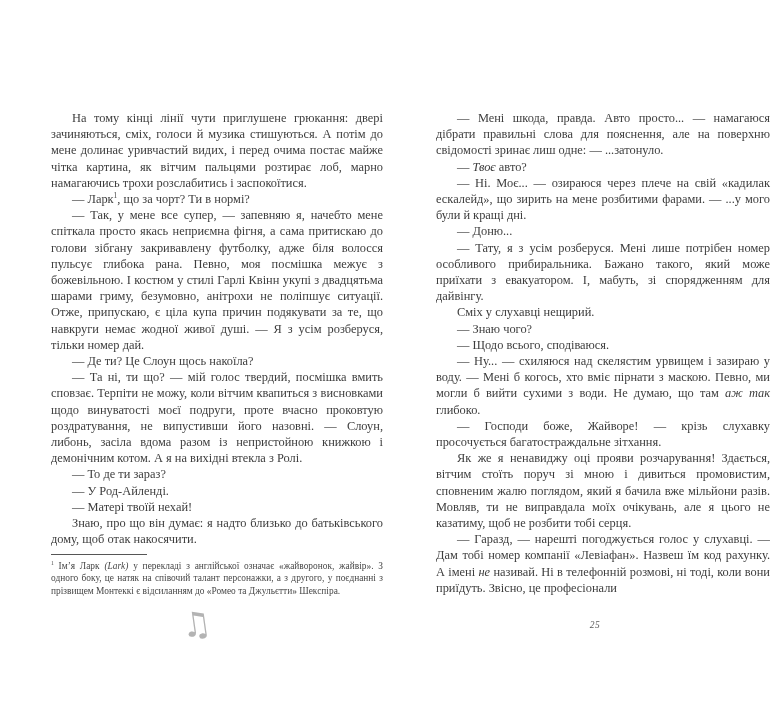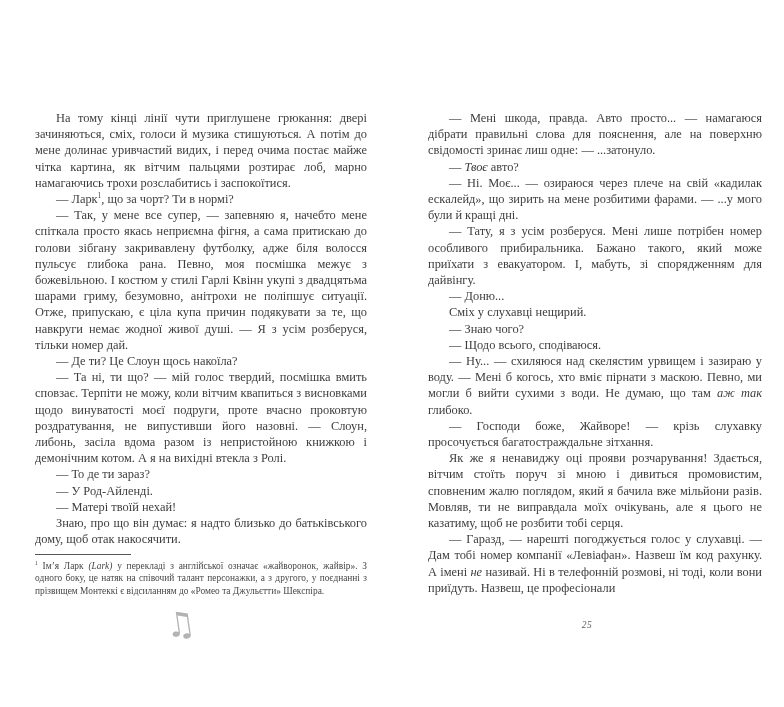--- a/index.html
+++ b/index.html
@@ -4,21 +4,21 @@
 <style>
   * { box-sizing: border-box; }
   html, body { margin: 0; padding: 0; }
   body {
     width: 784px; height: 707px;
     background: #ffffff;
     font-family: "Liberation Serif", serif;
     color: #3d3d3d;
     overflow: hidden;
   }
-  .spread { position: relative; width: 784px; height: 707px; display: flex; }
+  .spread { position: relative; width: 784px; height: 707px; display: flex; padding-left: 16px; }
   .page { position: relative; width: 392px; height: 707px; }
   .body-col { position: absolute; top: 110px; }
   .page--left  .body-col { left: 35px; width: 332px; }
   .page--right .body-col { left: 36px; width: 334px; }
   .para {
     margin: 0;
     font-size: 12.4px;
     line-height: 16.2px;
     text-align: justify;
     text-indent: 21px;
@@ -79,26 +79,26 @@
       <p class="footnote-text"><sup>1</sup><span> Ім’я Ларк </span><i>(Lark)</i><span> у перекладі з англійської означає «жайворонок, жайвір». З одного боку, це натяк на співочий талант персонажки, а з другого, у поєднанні з прізвищем Монтеккі є відсиланням до «Ромео та Джульєтти» Шекспіра.</span></p>
     </div>
     <div class="ornament">♫</div>
   </div>
 
   <div class="page page--right">
     <div class="body-col">
         <p class="para"><span>— Мені шкода, правда. Авто просто... — намагаюся дібрати правильні слова для пояснення, але на поверхню свідомості зринає лиш одне: — ...затонуло.</span></p>
         <p class="para"><span>— </span><i>Твоє</i><span> авто?</span></p>
         <p class="para"><span>— Ні. Моє... — озираюся через плече на свій «кадилак ескалейд», що зирить на мене розбитими фарами. — ...у мого були й кращі дні.</span></p>
+        <p class="para"><span>— Доню...</span></p>
         <p class="para"><span>— Тату, я з усім розберуся. Мені лише потрібен номер особливого прибиральника. Бажано такого, який може приїхати з евакуатором. І, мабуть, зі спорядженням для дайвінгу.</span></p>
-        <p class="para"><span>— Доню...</span></p>
         <p class="para"><span>Сміх у слухавці нещирий.</span></p>
         <p class="para"><span>— Знаю чого?</span></p>
         <p class="para"><span>— Щодо всього, сподіваюся.</span></p>
         <p class="para"><span>— Ну... — схиляюся над скелястим урвищем і зазираю у воду. — Мені б когось, хто вміє пірнати з маскою. Певно, ми могли б вийти сухими з води. Не думаю, що там </span><i>аж так</i><span> глибоко.</span></p>
         <p class="para"><span>— Господи боже, Жайворе! — крізь слухавку просочується багатостраждальне зітхання.</span></p>
         <p class="para"><span>Як же я ненавиджу оці прояви розчарування! Здається, вітчим стоїть поруч зі мною і дивиться промовистим, сповненим жалю поглядом, який я бачила вже мільйони разів. Мовляв, ти не виправдала моїх очікувань, але я цього не казатиму, щоб не розбити тобі серця.</span></p>
-        <p class="para"><span>— Гаразд, — нарешті погоджується голос у слухавці. — Дам тобі номер компанії «Левіафан». Назвеш їм код рахунку. А імені </span><i>не</i><span> називай. Ні в телефонній розмові, ні тоді, коли вони приїдуть. Назвеш, це професіонали</span></p>
+        <p class="para"><span>— Гаразд, — нарешті погоджується голос у слухавці. — Дам тобі номер компанії «Левіафан». Назвеш їм код рахунку. А імені </span><i>не</i><span> називай. Ні в телефонній розмові, ні тоді, коли вони приїдуть. Звісно, це професіонали</span></p>
       </div>
     <div class="page-number">25</div>
   </div>
 
 </div>
 
 </body></html>

